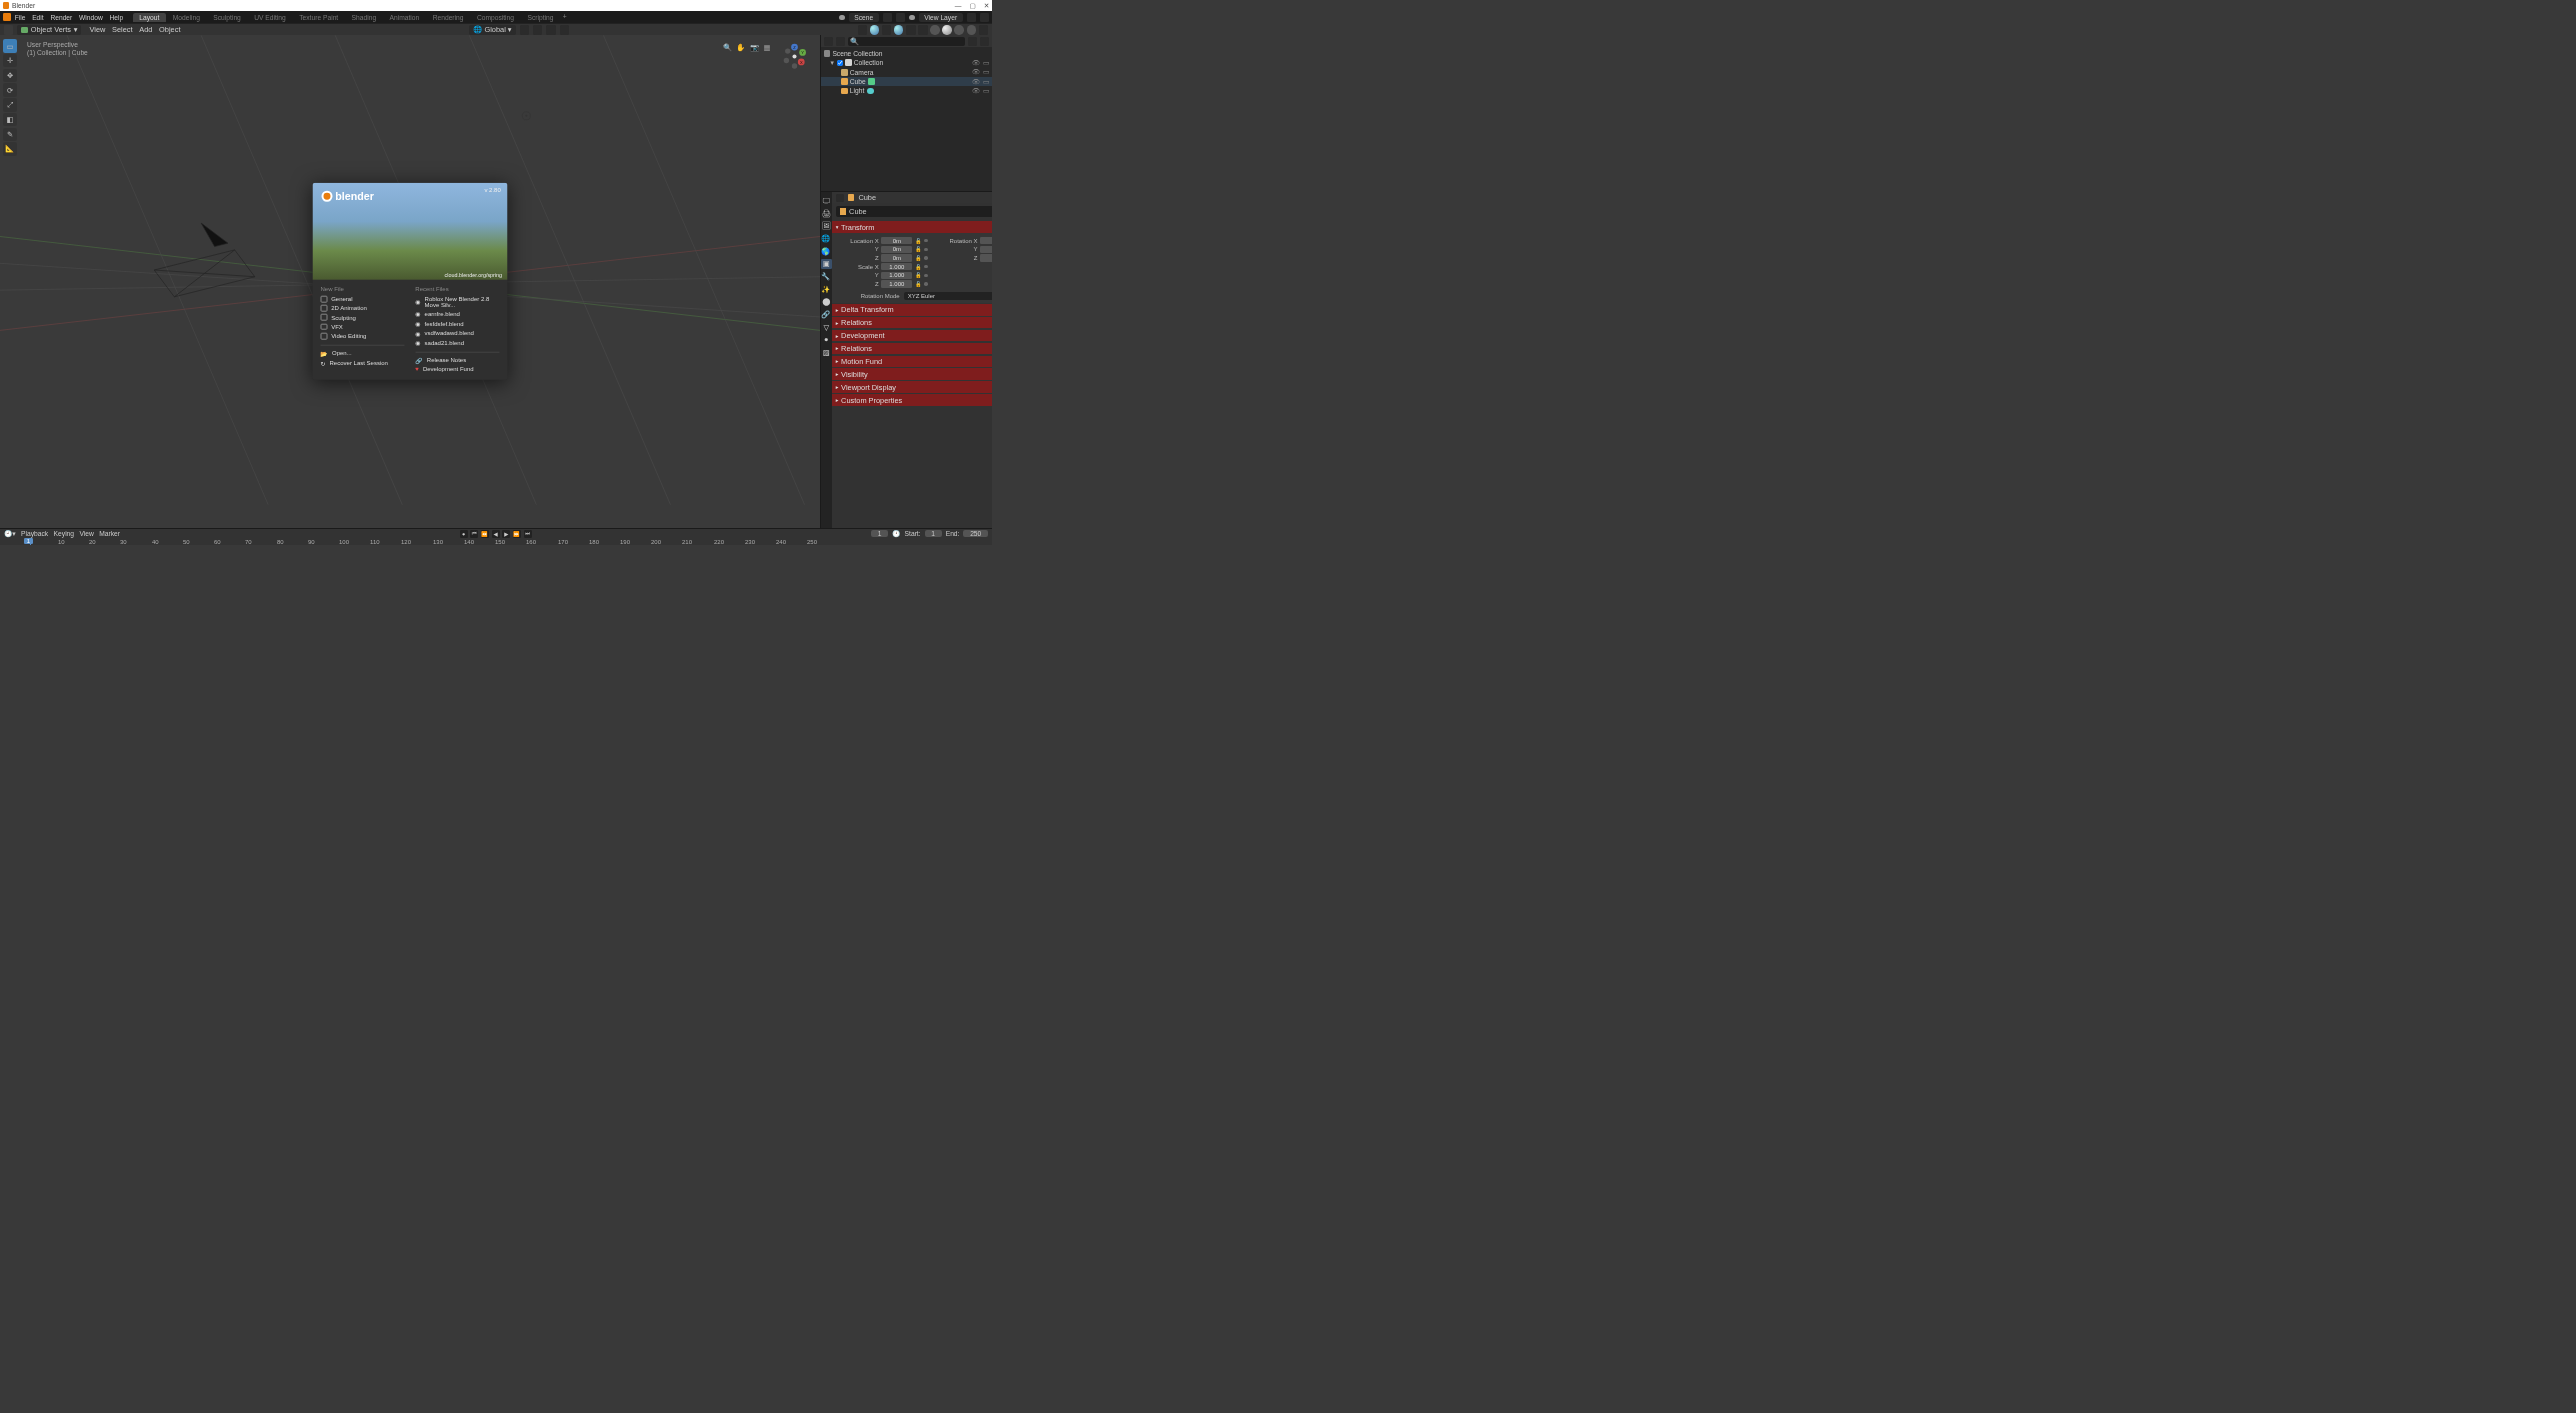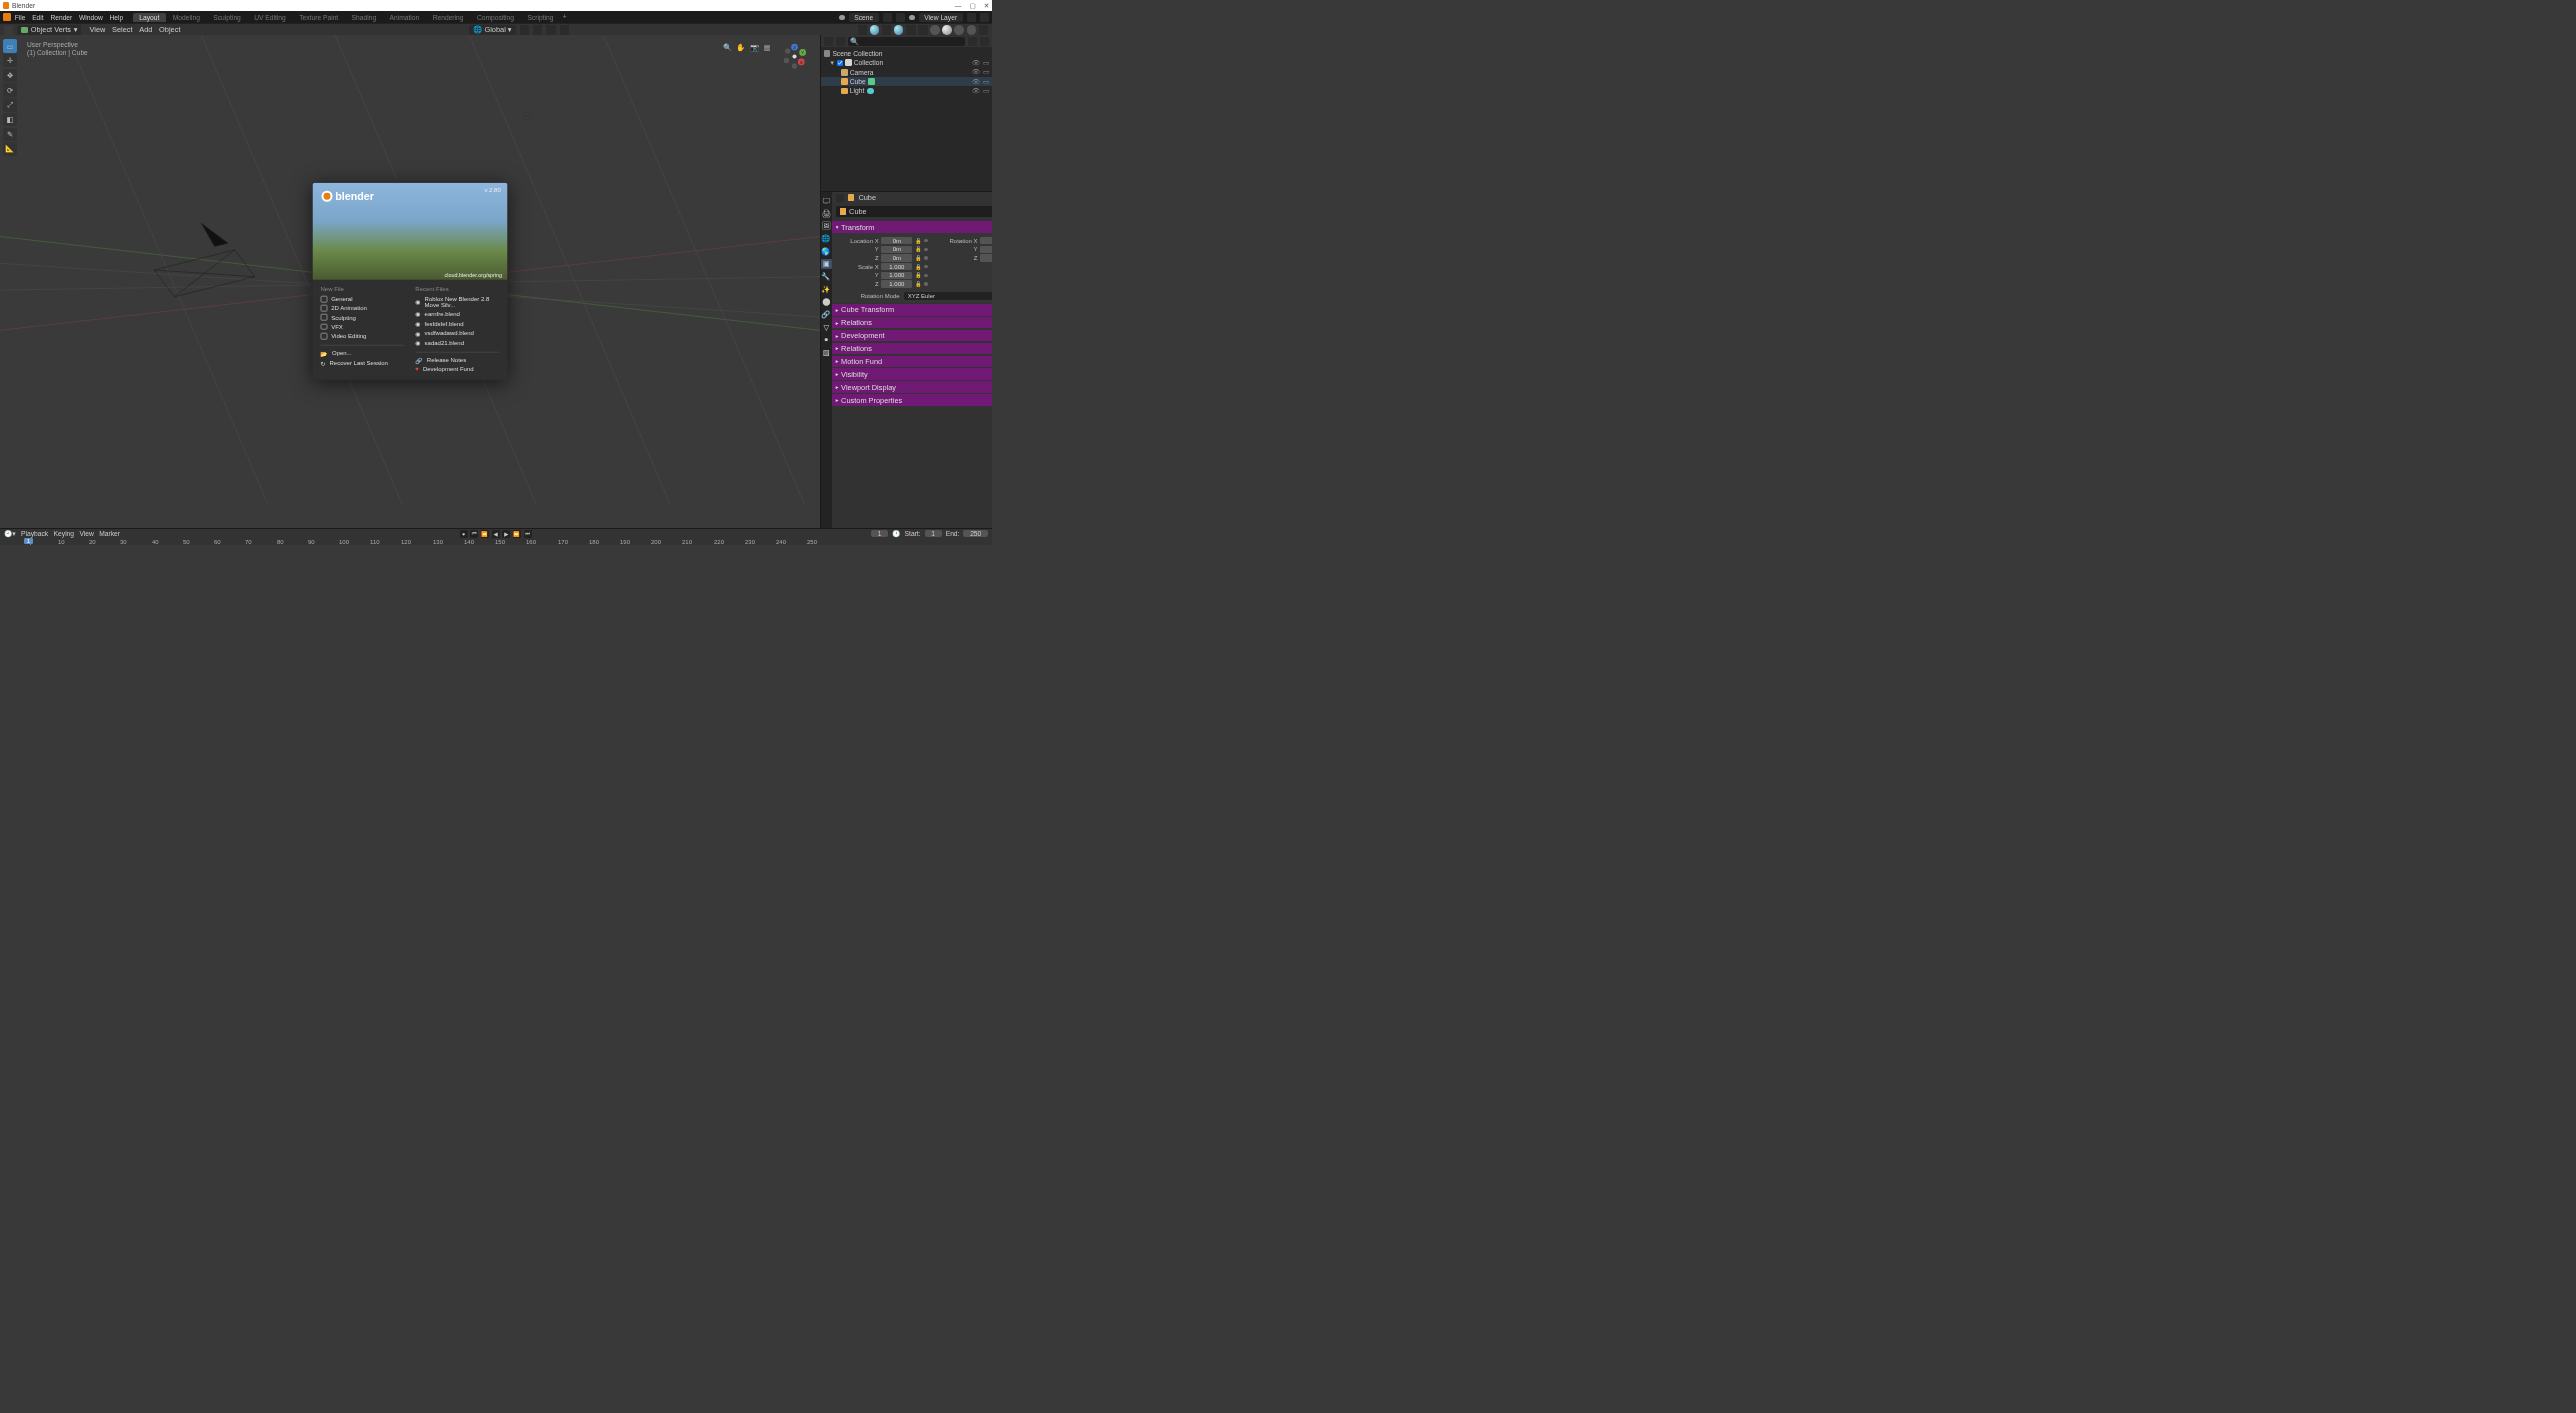--- a/index.html
+++ b/index.html
@@ -90,21 +90,21 @@
 
 .props{flex:1;display:flex;}
 .proptabs{width:13.4px;background:#232323;display:flex;flex-direction:column;align-items:center;padding-top:2.7px;gap:2px;}
 .proptabs .pt{width:10.7px;height:10.7px;border-radius:1.3px;display:flex;align-items:center;justify-content:center;}
 .proptabs .pt.active{background:#3a506b;}
 .propbody{flex:1;background:#323232;display:flex;flex-direction:column;}
 .propbody .phdr{height:10.7px;background:#333;display:flex;align-items:center;padding:0 4px;gap:4px;}
 .propbody .phdr .cube{width:6.7px;height:6.7px;background:#e7a84e;border-radius:0.7px;}
 .propbody .phdr .pin{margin-left:auto;color:#777;}
 .propbody .namebox{margin:2.7px 4px;background:#1e1e1e;border-radius:2px;padding:1.3px 4px;display:flex;align-items:center;gap:2.7px;}
-.propbody .panelhdr{background:#701a75;padding:1.3px 4px;color:#ddd;display:flex;align-items:center;gap:2.7px;margin-top:1.3px;}
+.propbody .panelhdr{background:#7f1d1d;padding:1.3px 4px;color:#ddd;display:flex;align-items:center;gap:2.7px;margin-top:1.3px;}
 .propbody .panelhdr .tri{font-size:5.4px;}
 .propbody .panelbody{padding:2.7px 4px;background:#353535;}
 .propbody .panelbody.open{display:block;}
 .fieldrow{display:flex;align-items:center;gap:2.7px;margin:1.3px 0;}
 .fieldrow .lbl{width:43px;text-align:right;color:#bbb;font-size:6px;}
 .fieldrow .val{width:31px;background:#545454;border-radius:1.3px;text-align:center;font-size:6px;padding:0.7px 0;color:#ddd;}
 .fieldrow .lock{width:6.7px;color:#888;font-size:5.4px;}
 .fieldrow .dot{width:3.4px;height:3.4px;border-radius:50%;background:#666;}
 .rotmode{display:flex;align-items:center;gap:4px;margin-top:2.7px;}
 .rotmode .lbl{flex:0 0 auto;text-align:right;width:64px;font-size:6px;color:#bbb;}
@@ -529,21 +529,21 @@
             <div class="dd">
                 <span>XYZ Euler</span>
                 <span style="margin-left:auto;">▾</span>
               </div>
             <span class="dot"></span>
           </div>
         </div>
 
         <div class="panelhdr">
             <span class="tri">▸</span>
-            <span>Cube Transform</span>
+            <span>Delta Transform</span>
           </div>
         <div class="panelhdr">
             <span class="tri">▸</span>
             <span>Relations</span>
           </div>
         <div class="panelhdr">
             <span class="tri">▸</span>
             <span>Development</span>
           </div>
         <div class="panelhdr">

